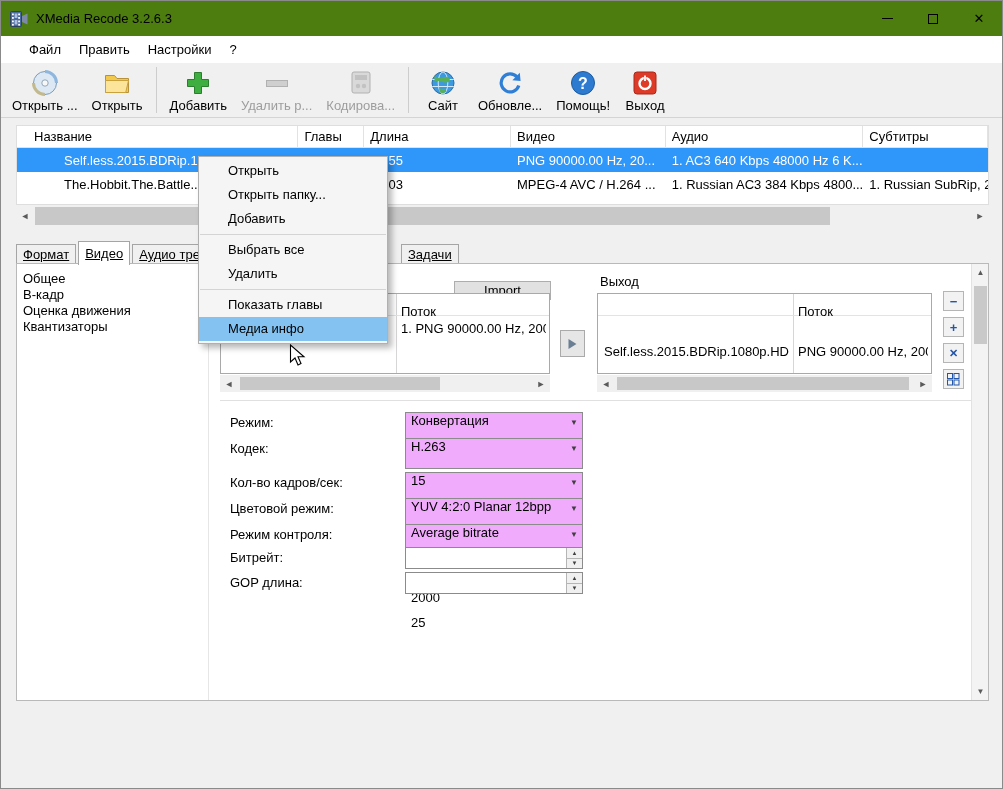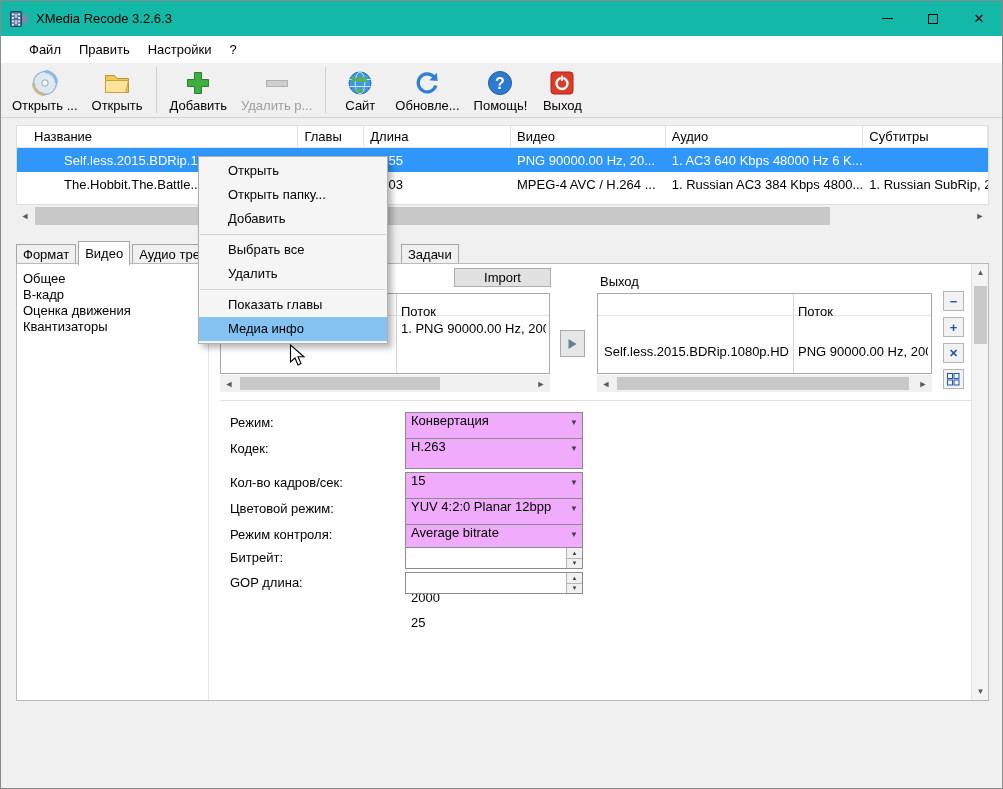--- a/index.html
+++ b/index.html
@@ -1,21 +1,21 @@
 <!DOCTYPE html>
 <html><head>
 <meta charset="utf-8">
 <style>
   * { margin:0; padding:0; box-sizing:border-box; }
   html,body { width:1003px; height:789px; }
   body { font-family:"Liberation Sans", sans-serif; font-size:13px; color:#000; background:#f0f0f0; }
   .app { position:relative; width:1003px; height:789px; background:#f0f0f0; border:1px solid #8a8a8a; overflow:hidden; }
 
   
-  .titlebar { position:absolute; top:0; left:0; right:0; height:35px; background:#14b8a6; display:flex; align-items:center; }
+  .titlebar { position:absolute; top:0; left:0; right:0; height:35px; background:#4d7c0f; display:flex; align-items:center; }
   .app-icon { margin-left:9px; flex:0 0 auto; }
   .title-text { margin-left:8px; font-size:13px; }
   .win-controls { margin-left:auto; display:flex; height:100%; }
   .win-btn { width:46px; height:100%; display:flex; align-items:center; justify-content:center; font-size:13px; color:#000; cursor:default; }
   .min-bar { display:block; width:11px; height:1px; background:#000; }
   .max-box { display:block; width:10px; height:10px; border:1px solid #000; }
 
   
   .menubar { position:absolute; top:35px; left:0; right:0; height:27px; background:#fff; display:flex; align-items:center; padding-left:19px; }
   .menu-item { padding:4px 9px; cursor:default; }
@@ -42,30 +42,30 @@
 
   
   .hscroll { position:absolute; top:204px; left:15px; width:973px; height:22px; background:#f0f0f0; display:flex; }
   .hs-arrow { width:18px; display:flex; align-items:center; justify-content:center; color:#5a5a5a; font-size:9px; }
   .hs-track { flex:1; position:relative; }
   .hs-thumb { position:absolute; top:2px; bottom:2px; background:#c8c8c8; }
   .hscroll .hs-thumb { left:1px; width:795px; }
 
   
   .tabstrip { position:absolute; top:240px; left:15px; width:973px; height:23px; display:flex; align-items:flex-end; }
-  .tab { height:20px; line-height:19px; padding:0 6px; background:#f0f0f0; border:1px solid #a5a5a5; border-bottom:none; margin-right:2px; white-space:nowrap; cursor:default; }
+  .tab { height:20px; line-height:19px; padding:0 6px; background:#f0f0f0; border:1px solid #a5a5a5; border-bottom:none; margin-right:2px; white-space:nowrap; cursor:default;text-decoration:underline; }
   .tab.active { height:24px; line-height:23px; background:#fff; position:relative; top:1px; z-index:6; }
   .tab.tab-tasks { position:absolute; left:385px; bottom:0; }
 
   
   .main-panel { position:absolute; top:262px; left:15px; width:973px; height:438px; background:#fff; border:1px solid #b9b9b9; }
   .side-list { position:absolute; left:0; top:0; width:192px; bottom:0; border-right:1px solid #e6e6e6; padding:7px 0 0 6px; }
   .side-item { line-height:16px; white-space:nowrap; cursor:default; }
 
-  .import-btn { position:absolute; left:437px; top:4px; width:97px; height:19px; background:#e1e1e1; border:1px solid #adadad; text-align:center; line-height:17px; cursor:default; }
+  .import-btn { position:absolute; left:437px; top:17px; width:97px; height:19px; background:#e1e1e1; border:1px solid #adadad; text-align:center; line-height:17px; cursor:default; }
   .output-label { position:absolute; left:583px; top:10px; }
 
   .stream-box { position:absolute; top:29px; height:81px; background:#fff; border:1px solid #a9a9a9; }
   .stream-box.in-box { left:203px; width:330px; }
   .stream-box.out-box { left:580px; width:335px; }
   .sb-sep { position:absolute; top:0; bottom:0; width:1px; background:#d6d6d6; }
   .sb-head { position:absolute; top:0; height:21px; line-height:21px; white-space:nowrap;margin-top:7px; }
   .sb-headline { position:absolute; top:21px; left:0; right:0; height:1px; background:#e3e3e3; }
   .sb-val { position:absolute; white-space:nowrap; overflow:hidden; }
 
@@ -184,20 +184,31 @@
       <span class="tlabel">Добавить</span>
     </div>
     <div class="tool-btn disabled">
       <span class="ticon">
         <svg width="28" height="28" viewBox="0 0 28 28">
           <rect x="3.5" y="11.5" width="21" height="6" fill="#cfcfcf" stroke="#b1b1b1"></rect>
         </svg>
       </span>
       <span class="tlabel">Удалить р...</span>
     </div>
+    <div class="tool-btn disabled">
+      <span class="ticon">
+        <svg width="28" height="28" viewBox="0 0 28 28">
+          <rect x="5" y="3" width="18" height="21" rx="2" fill="#d9d9d9" stroke="#b1b1b1"></rect>
+          <rect x="8" y="6" width="12" height="5" fill="#c2c2c2"></rect>
+          <circle cx="11" cy="17" r="2.2" fill="#c2c2c2"></circle>
+            <circle cx="17" cy="17" r="2.2" fill="#c2c2c2"></circle>
+        </svg>
+      </span>
+      <span class="tlabel">Кодирова...</span>
+    </div>
     <div class="tool-sep"></div>
     <div class="tool-btn">
       <span class="ticon">
         <svg width="28" height="28" viewBox="0 0 28 28">
           <circle cx="14" cy="14" r="11" fill="#3d99e0" stroke="#2b6da5"></circle>
           <ellipse cx="14" cy="14" rx="4.8" ry="11" fill="none" stroke="#cfe8fa" stroke-width="1"></ellipse>
           <path d="M3.2 10.5 h21.6 M3.2 17.5 h21.6" stroke="#cfe8fa" stroke-width="1" fill="none"></path>
           <path d="M5.5 7 q4 3.5 8 1.5 q3.5 -1.8 6.5 0.5 l1.5 3 q-4 2.5 -8 1 q-4.5 -1.5 -8 -0.5 z" fill="#58b058"></path>
           <path d="M10 19 q3 1.5 6 0.8 l1.2 3 q-3.5 2 -6.5 0.5 z" fill="#58b058"></path>
         </svg>

